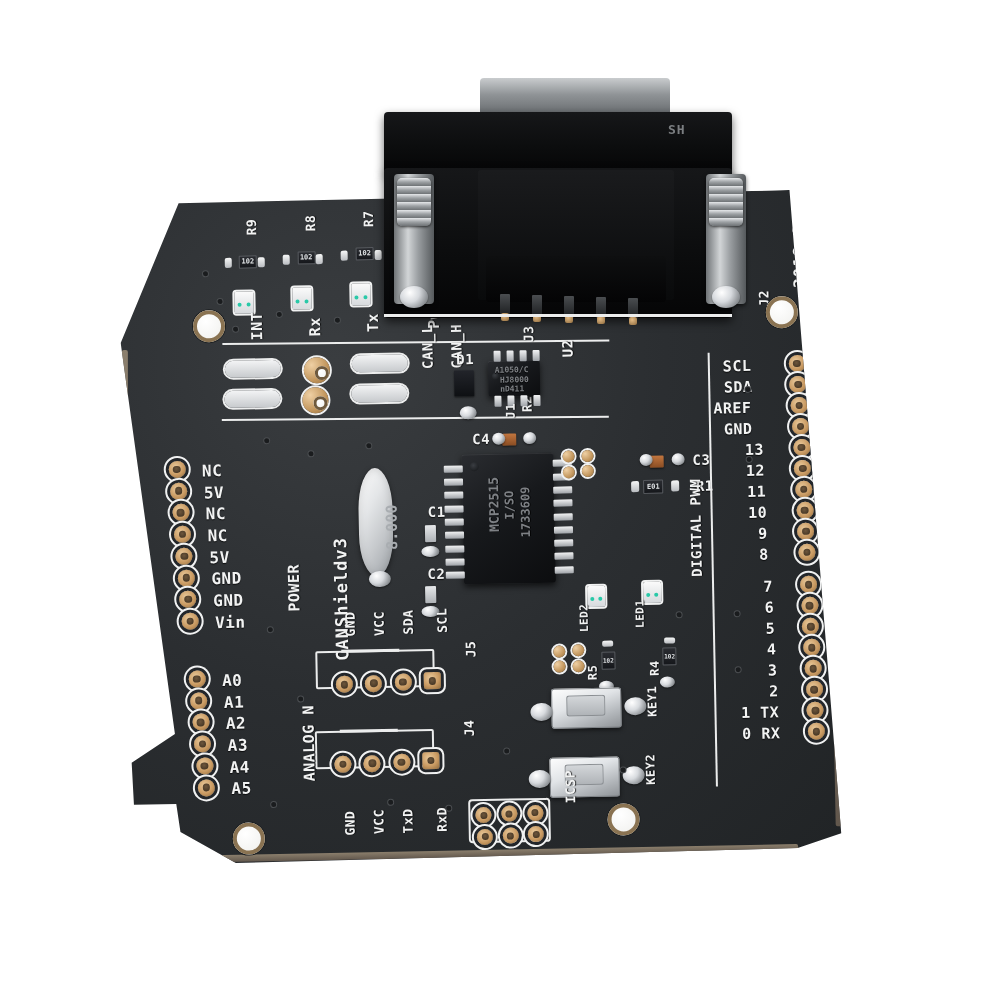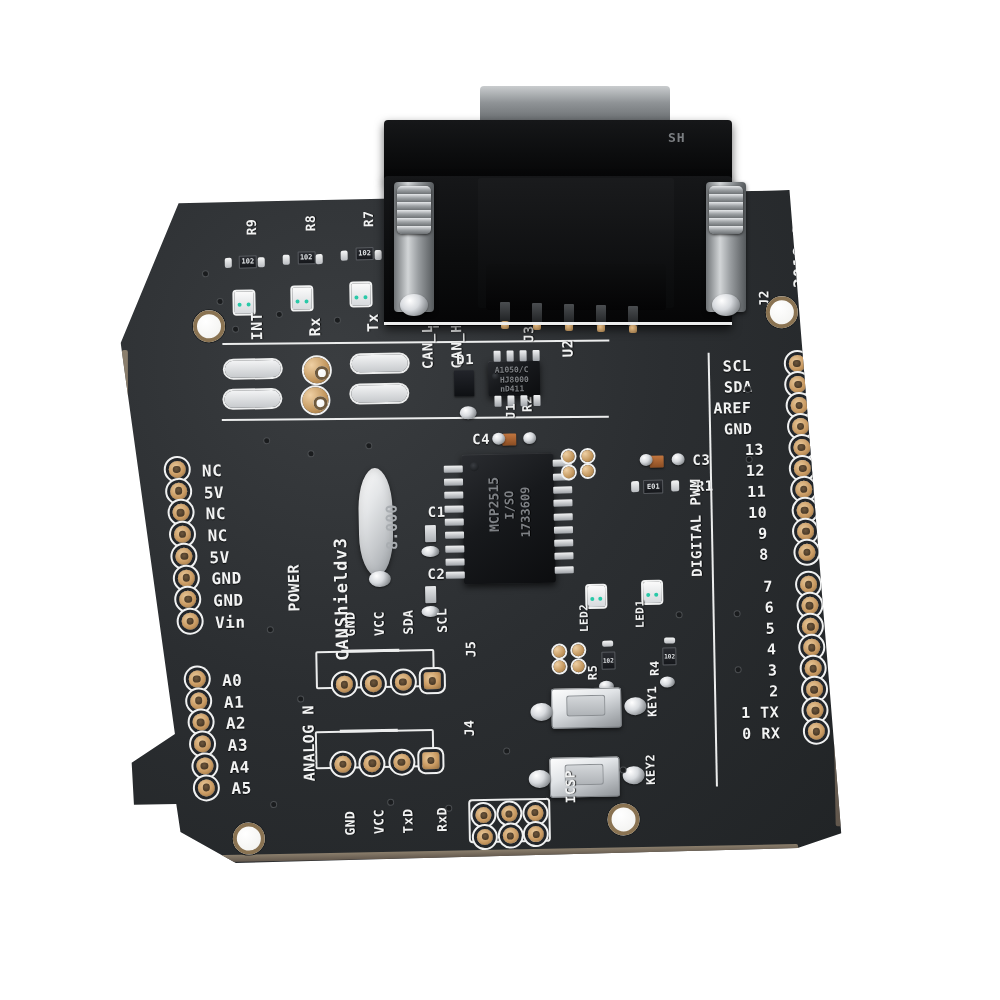--- a/index.html
+++ b/index.html
@@ -601,21 +601,21 @@
     <div class="viahole" style="left:52%;top:81%;"></div>
     <div class="viahole" style="left:68%;top:84%;"></div>
     <div class="viahole" style="left:76%;top:62%;"></div>
     <div class="viahole" style="left:84%;top:62%;"></div>
     <div class="viahole" style="left:84%;top:70%;"></div>
     <div class="viahole" style="left:86%;top:30%;"></div>
     <div class="viahole" style="left:86%;top:40%;"></div>
 
   </div>
 
-  <div style="position:absolute;left:370px;top:78px;width:400px;height:270px;margin-top:8px;">
+  <div style="position:absolute;left:370px;top:78px;width:400px;height:270px;">
 
     <div class="db9shell" style="left:110px;top:0px;width:190px;height:42px;"></div>
 
     <div class="db9body" style="left:14px;top:34px;width:348px;height:62px;"></div>
     <div class="db9body" style="left:14px;top:90px;width:348px;height:150px;"></div>
 
     <div class="db9inner" style="left:108px;top:92px;width:196px;height:130px;"></div>
     <div class="db9inner" style="left:116px;top:178px;width:180px;height:46px;background:linear-gradient(#0e0f10,#040405);"></div>
 
     <div style="position:absolute;left:298px;top:44px;color:#7b7e81;font-size:13px;font-weight:bold;

